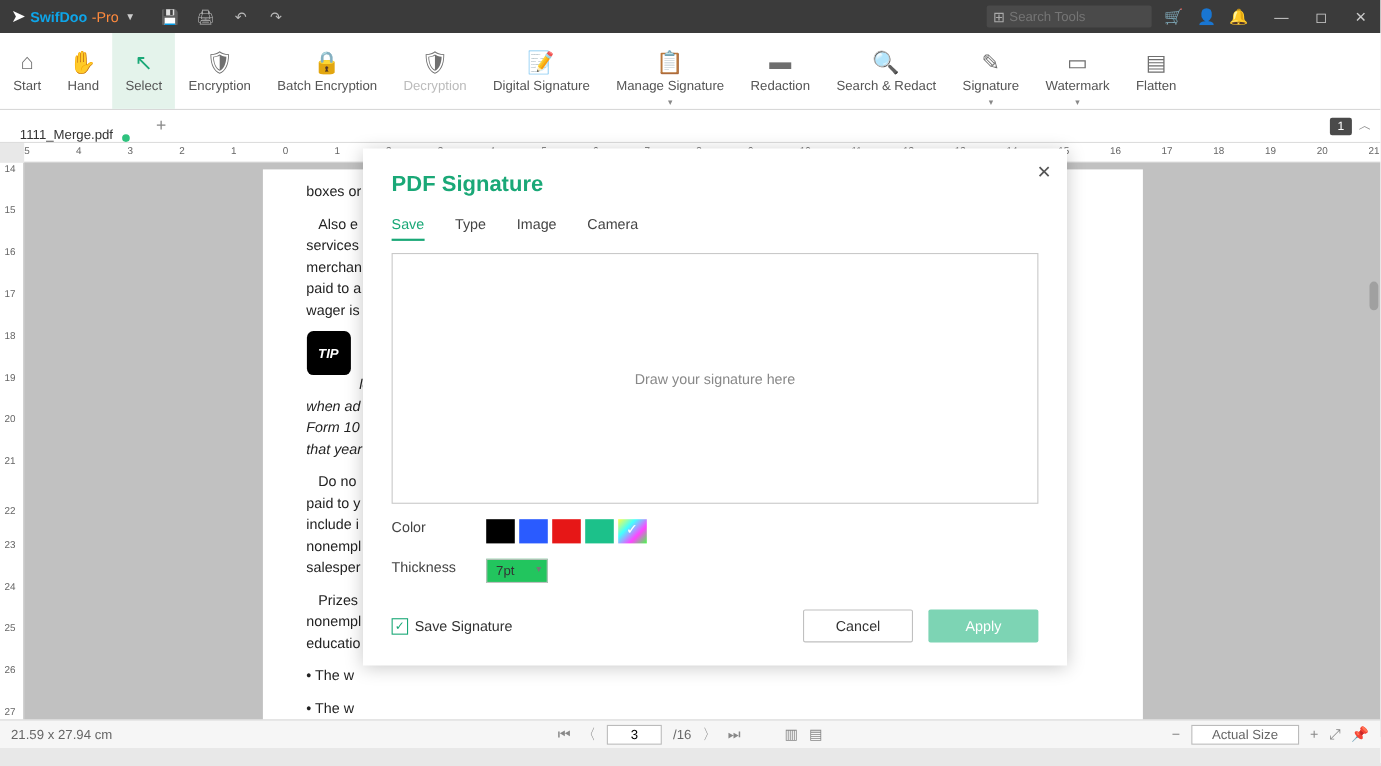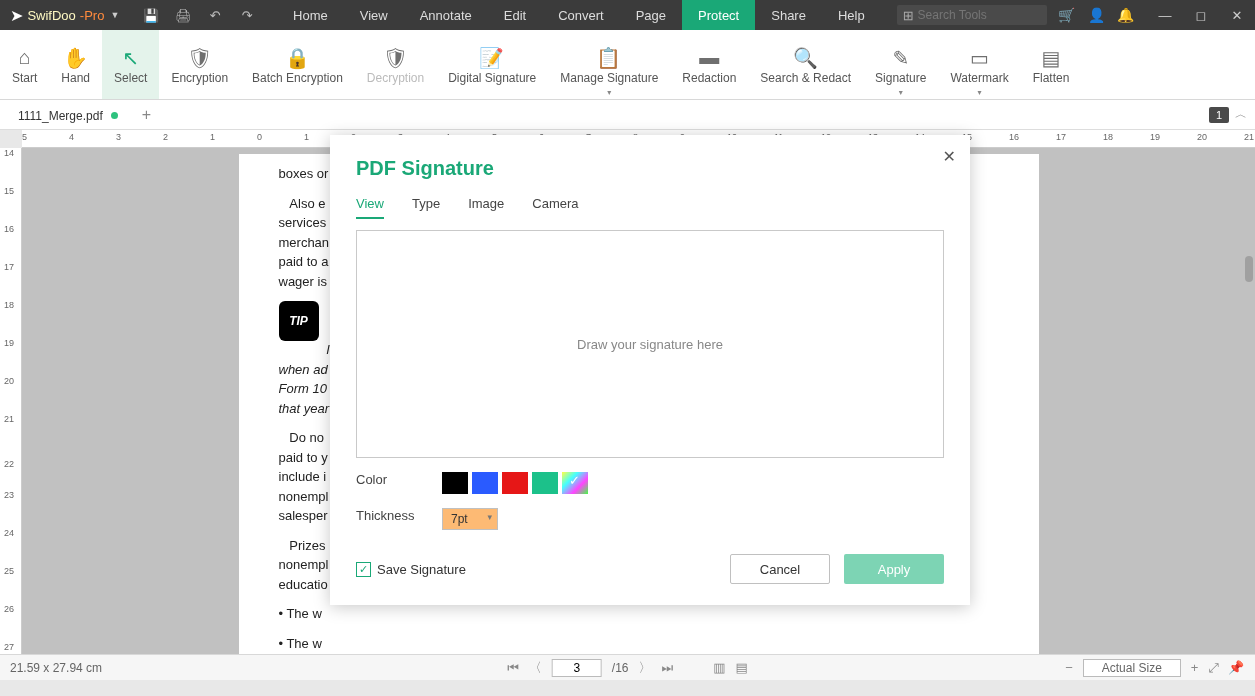--- a/index.html
+++ b/index.html
@@ -2,21 +2,21 @@
 <html><head>
 <meta charset="utf-8">
 <style>
 * { margin: 0; padding: 0; box-sizing: border-box; font-family: "Segoe UI", Arial, sans-serif; }
 body { width: 1255px; height: 696px; background: #e8e8e8; overflow: hidden; position: relative; font-size: 13px; color: #333; }
 
 
 .topbar { background: #3b3b3b; height: 30px; display: flex; align-items: center; color: #ddd; }
 .app-title { display: flex; align-items: center; gap: 4px; padding: 0 10px; }
 .app-title .logo { color: #fff; font-size: 16px; }
-.app-title .name1 { color: #fef9c3; font-weight: 400; }
+.app-title .name1 { color: #0ea5e9; font-weight: 700; }
 .app-title .name2 { color: #ff8a3d; font-weight: 500; }
 .app-title .drop { color: #ccc; font-size: 9px; margin-left: 2px; }
 .titlebar-icons { display: flex; gap: 8px; padding: 0 10px; }
 .titlebar-icons span { width: 24px; text-align: center; color: #bbb; cursor: pointer; }
 .spacer { flex: 1; }
 .menu { display: flex; height: 30px; }
 .menu-item { padding: 0 16px; display: flex; align-items: center; color: #ddd; cursor: pointer; }
 .menu-item.active { background: #1aa877; color: #fff; }
 .search-box { display: flex; align-items: center; background: #4a4a4a; height: 20px; padding: 0 6px; border-radius: 2px; color: #aaa; width: 150px; gap: 4px; }
 .search-box input { background: transparent; border: none; color: #ccc; font-size: 12px; width: 110px; outline: none; }
@@ -29,21 +29,21 @@
 .ribbon { background: #fff; height: 70px; border-bottom: 1px solid #d8d8d8; display: flex; align-items: stretch; }
 .ribbon-btn { display: flex; flex-direction: column; align-items: center; justify-content: center; padding: 0 12px; color: #555; cursor: pointer; position: relative; font-size: 12px; }
 .ribbon-btn.sel { background: #e4f3eb; }
 .ribbon-btn.disabled { color: #bbb; cursor: default; }
 .ribbon-btn .icon { height: 26px; display: flex; align-items: center; font-size: 20px; color: #6f6f6f; }
 .ribbon-btn.sel .icon { color: #1aa877; }
 .ribbon-btn .dd { font-size: 8px; margin-top: 2px; color: #888; position: absolute; bottom: 2px; }
 
 
 .tabstrip { background: #fff; height: 30px; display: flex; align-items: center; border-bottom: 1px solid #ddd; padding-left: 6px; }
-.doc-tab { display: flex; align-items: center; gap: 8px; padding: 0 12px; height: 100%; border-top: 2px solid transparent; font-size: 12px; color: #333; }
+.doc-tab { display: flex; align-items: flex-end; gap: 8px; padding: 0 12px; height: 100%; border-top: 2px solid transparent; font-size: 12px; color: #333; }
 .doc-tab .dot { width: 7px; height: 7px; border-radius: 50%; background: #2ec27e; }
 .plus-tab { margin-left: 12px; color: #888; font-size: 16px; cursor: pointer; }
 .tabstrip-right { margin-left: auto; display: flex; align-items: center; gap: 6px; padding-right: 8px; }
 .page-badge { background: #4a4a4a; color: #fff; font-size: 11px; width: 20px; height: 16px; border-radius: 2px; display: flex; align-items: center; justify-content: center; }
 .chev { color: #888; font-size: 12px; }
 
 
 .ruler-h { height: 18px; background: #fff; border-bottom: 1px solid #ccc; position: relative; font-size: 9px; color: #666; margin-left: 22px; }
 .ruler-h span { position: absolute; top: 2px; }
 .ruler-v { width: 22px; background: #fff; border-right: 1px solid #ccc; position: absolute; left: 0; top: 148px; bottom: 26px; font-size: 9px; color: #666; }
@@ -68,21 +68,21 @@
 .opt-row { display: flex; align-items: flex-start; margin-top: 14px; gap: 14px; font-size: 13px; }
 .opt-row .label { width: 72px; color: #444; }
 .swatches { display: flex; gap: 4px; }
 .swatch { width: 26px; height: 22px; cursor: pointer; }
 .sw-black { background: #000; }
 .sw-blue { background: #2a5bff; }
 .sw-red { background: #e61717; }
 .sw-green { background: #1cc18a; }
 .sw-picker { background: linear-gradient(135deg,#ff4,#4ff,#f4f,#4f4); position: relative; }
 .sw-picker::after { content:"✓"; color:#fff; position:absolute; left:7px; top:1px; font-size:13px; }
-.thickness-sel { border: 1px solid #c0c0c0; background: #fdba74; padding: 3px 4px 3px 8px; font-size: 12px; position: relative; min-width: 56px; }
+.thickness-sel { border: 1px solid #c0c0c0; background: #22c55e; padding: 3px 4px 3px 8px; font-size: 12px; position: relative; min-width: 56px; }
 .thickness-sel::after { content:"▾"; position: absolute; right: 5px; top: 3px; font-size: 9px; color: #777; }
 .save-row { display: flex; align-items: center; margin-top: 24px; }
 .chk { width: 15px; height: 15px; border: 1px solid #1aa877; display: inline-flex; align-items: center; justify-content: center; color: #1aa877; font-size: 11px; margin-right: 6px; }
 .modal-buttons { margin-left: auto; display: flex; gap: 14px; }
 .btn { width: 100px; height: 30px; display: flex; align-items: center; justify-content: center; font-size: 13px; cursor: pointer; border-radius: 2px; }
 .btn-cancel { border: 1px solid #c0c0c0; background: #fff; color: #333; }
 .btn-apply { background: #7dd4b4; color: #fff; }
 
 
 .statusbar { position: absolute; bottom: 16px; left: 0; right: 0; height: 26px; background: #f6f6f6; border-top: 1px solid #d8d8d8; display: flex; align-items: center; font-size: 12px; color: #666; padding: 0 10px; }
@@ -102,31 +102,20 @@
       <span class="name2">-Pro</span>
     <span class="drop">▼</span>
   </div>
   <div class="titlebar-icons">
     <span>💾</span>
     <span>🖨</span>
     <span>↶</span>
     <span>↷</span>
   </div>
   <div class="spacer"></div>
-  <div class="menu">
-    <div class="menu-item">Home</div>
-    <div class="menu-item">View</div>
-    <div class="menu-item">Annotate</div>
-    <div class="menu-item">Edit</div>
-    <div class="menu-item">Convert</div>
-    <div class="menu-item">Page</div>
-    <div class="menu-item active">Protect</div>
-    <div class="menu-item">Share</div>
-    <div class="menu-item">Help</div>
-  </div>
   <div style="width:16px"></div>
   <div class="search-box">
     <span>⊞</span>
     <input placeholder="Search Tools" style="">
   </div>
   <div class="right-icons">
     <span style="color:#ff9a3d">🛒</span>
     <span>👤</span>
     <span>🔔</span>
   </div>
@@ -268,21 +257,21 @@
     <p><span>•  The w</span><br><span>and</span></p>
 
   </div>
   <div class="scroll-thumb"></div>
 </div>
 
 <div class="modal">
   <span class="modal-close">✕</span>
   <h2>PDF Signature</h2>
   <div class="modal-tabs">
-    <div class="modal-tab active">View</div>
+    <div class="modal-tab active">Save</div>
     <div class="modal-tab">Type</div>
     <div class="modal-tab">Image</div>
     <div class="modal-tab">Camera</div>
   </div>
   <div class="canvas">
     <span>Draw your signature here</span>
   </div>
   <div class="opt-row">
     <span class="label">Color</span>
     <div class="swatches">

